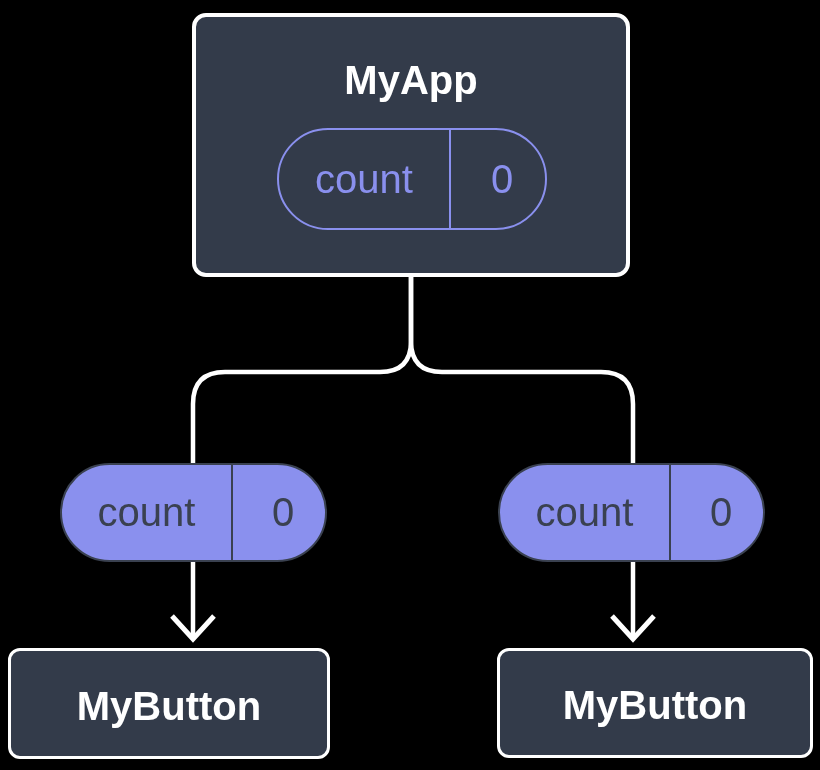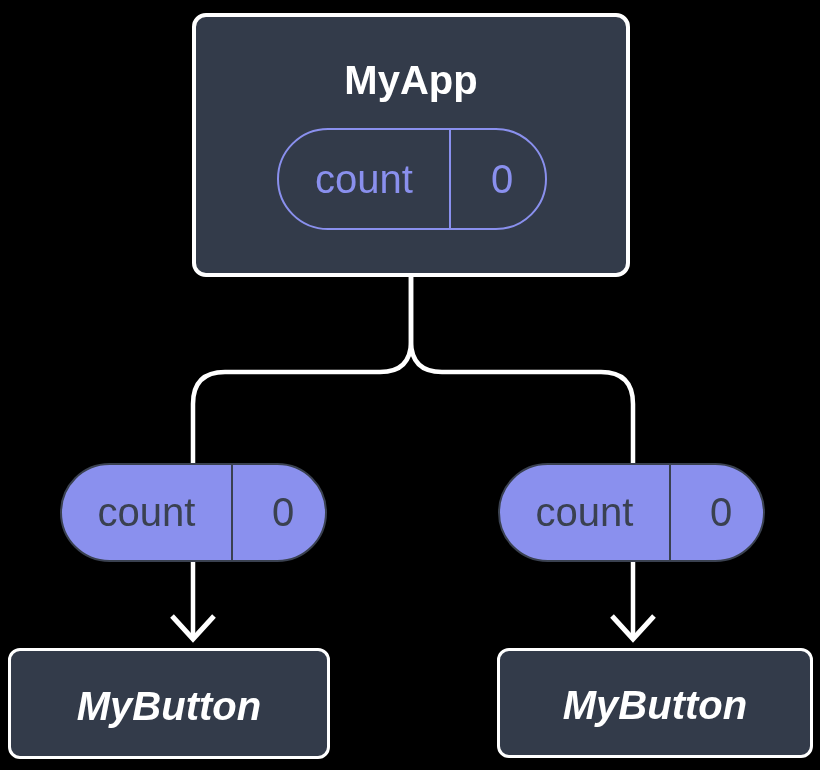--- a/index.html
+++ b/index.html
@@ -73,21 +73,20 @@
     color:var(--pill-dark);
   }
   .prop-pill .pill-seg.name{width:171px;border-right:2.5px solid var(--pill-dark);}
   #prop-pill-left{left:60px;top:463px;}
   #prop-pill-right{left:498px;top:463px;}
 
   .button-node{
     display:flex;align-items:center;justify-content:center;
     border-width:3.5px;border-radius:12px;
     padding-top:4px;
-    font-style:italic;
   }
   #mybutton-node-left{left:8px;top:648px;width:322px;height:111px;}
   #mybutton-node-right{left:497px;top:648px;width:316px;height:110px;}
 </style>
 </head>
 <body>
 
 <div class="canvas">
 
   <svg class="wires" width="820" height="770" viewBox="0 0 820 770">

